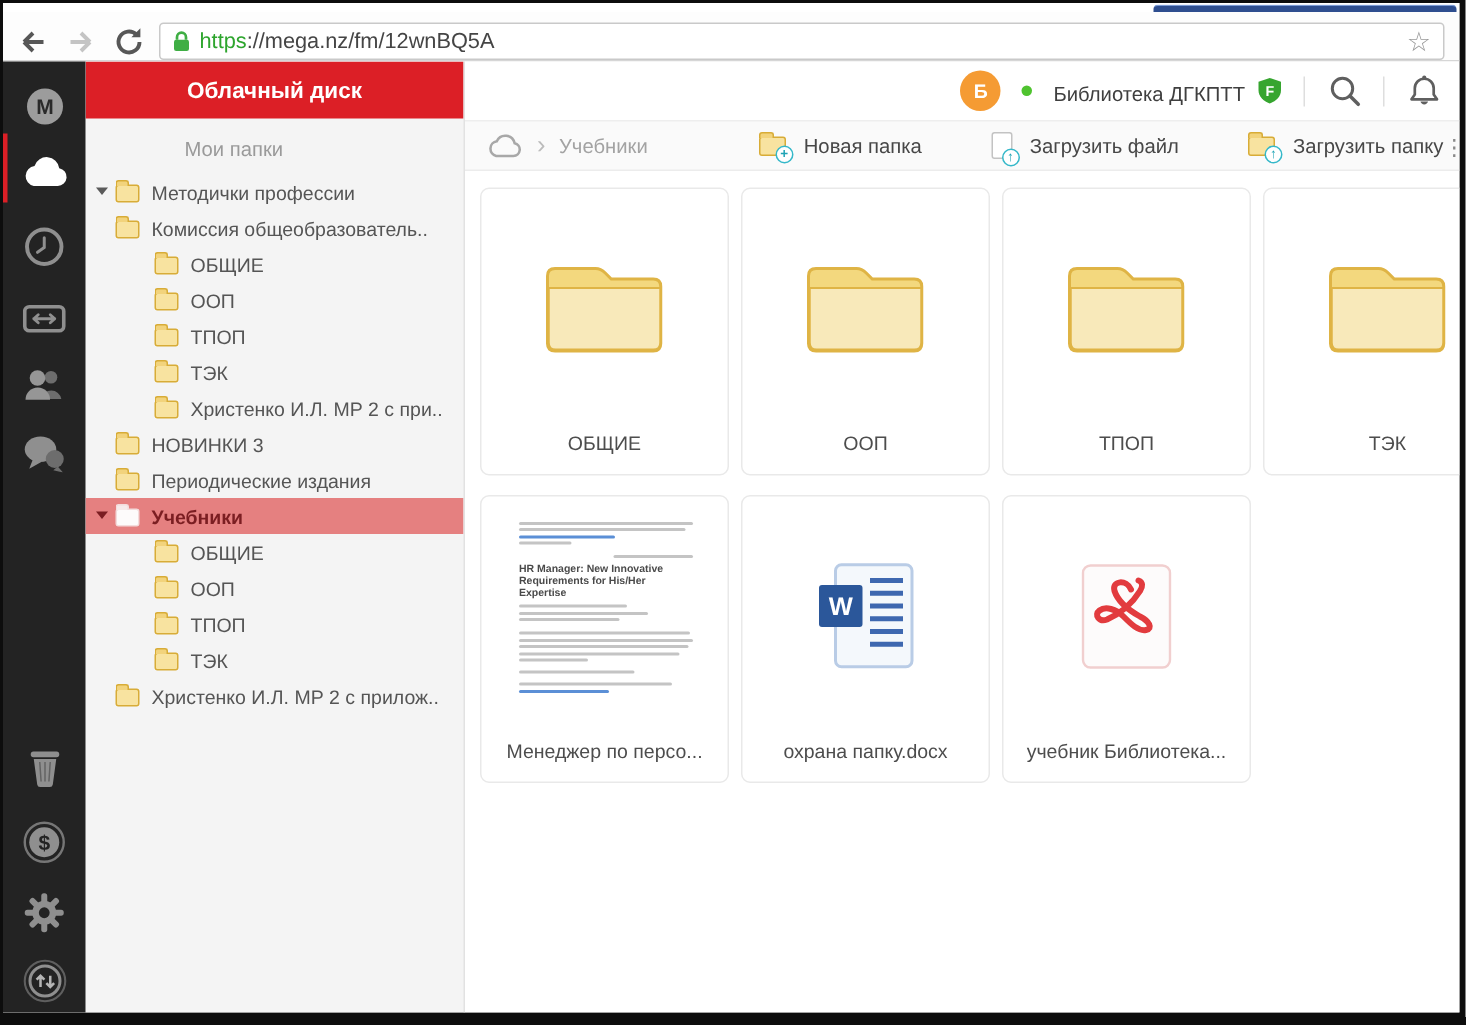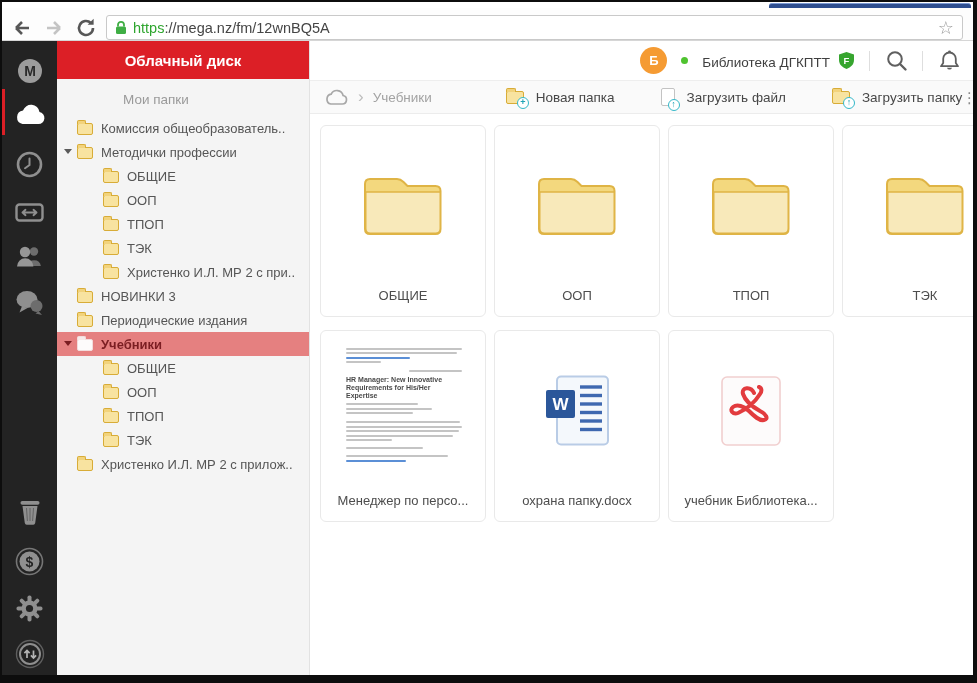--- a/index.html
+++ b/index.html
@@ -190,27 +190,27 @@
               <path d="M18.5 11.5 v7.5 m-2.6 -2.6 L18.5 19 l2.6 -2.6" stroke="#b5b5b5" stroke-width="1.7" fill="none"></path>
             </svg>
       </div>
     </nav>
 
     <aside class="tree-panel">
       <div class="panel-header">Облачный диск</div>
       <div class="section-label">Мои папки</div>
 
       <div class="tree-row lvl0">
+        <span class="caret"></span>
+        <span class="mini-folder"></span>
+        <span>Методички профессии</span>
+      </div>
+      <div class="tree-row lvl0">
         <span class="mini-folder"></span>
         <span>Комиссия общеобразователь..</span>
-      </div>
-      <div class="tree-row lvl0">
-        <span class="caret"></span>
-        <span class="mini-folder"></span>
-        <span>Методички профессии</span>
       </div>
       <div class="tree-row lvl1">
         <span class="mini-folder"></span>
         <span>ОБЩИЕ</span>
       </div>
       <div class="tree-row lvl1">
         <span class="mini-folder"></span>
         <span>ООП</span>
       </div>
       <div class="tree-row lvl1">

